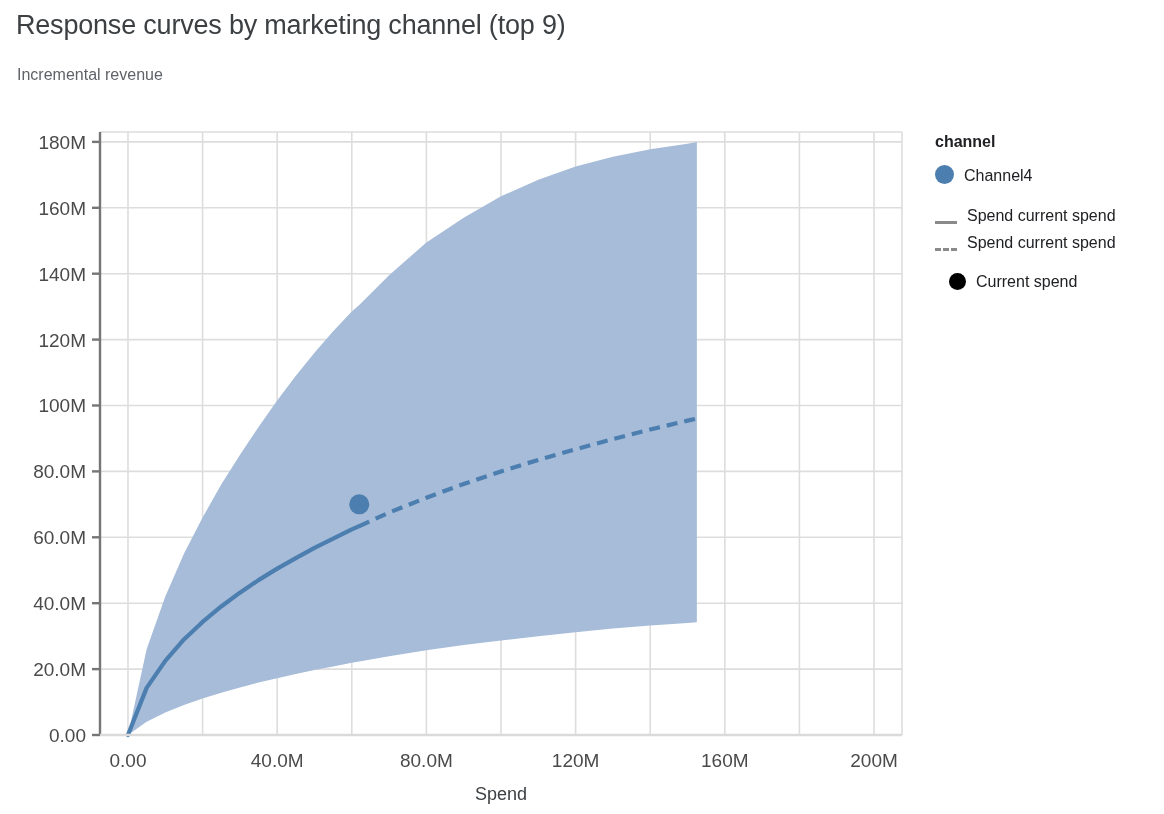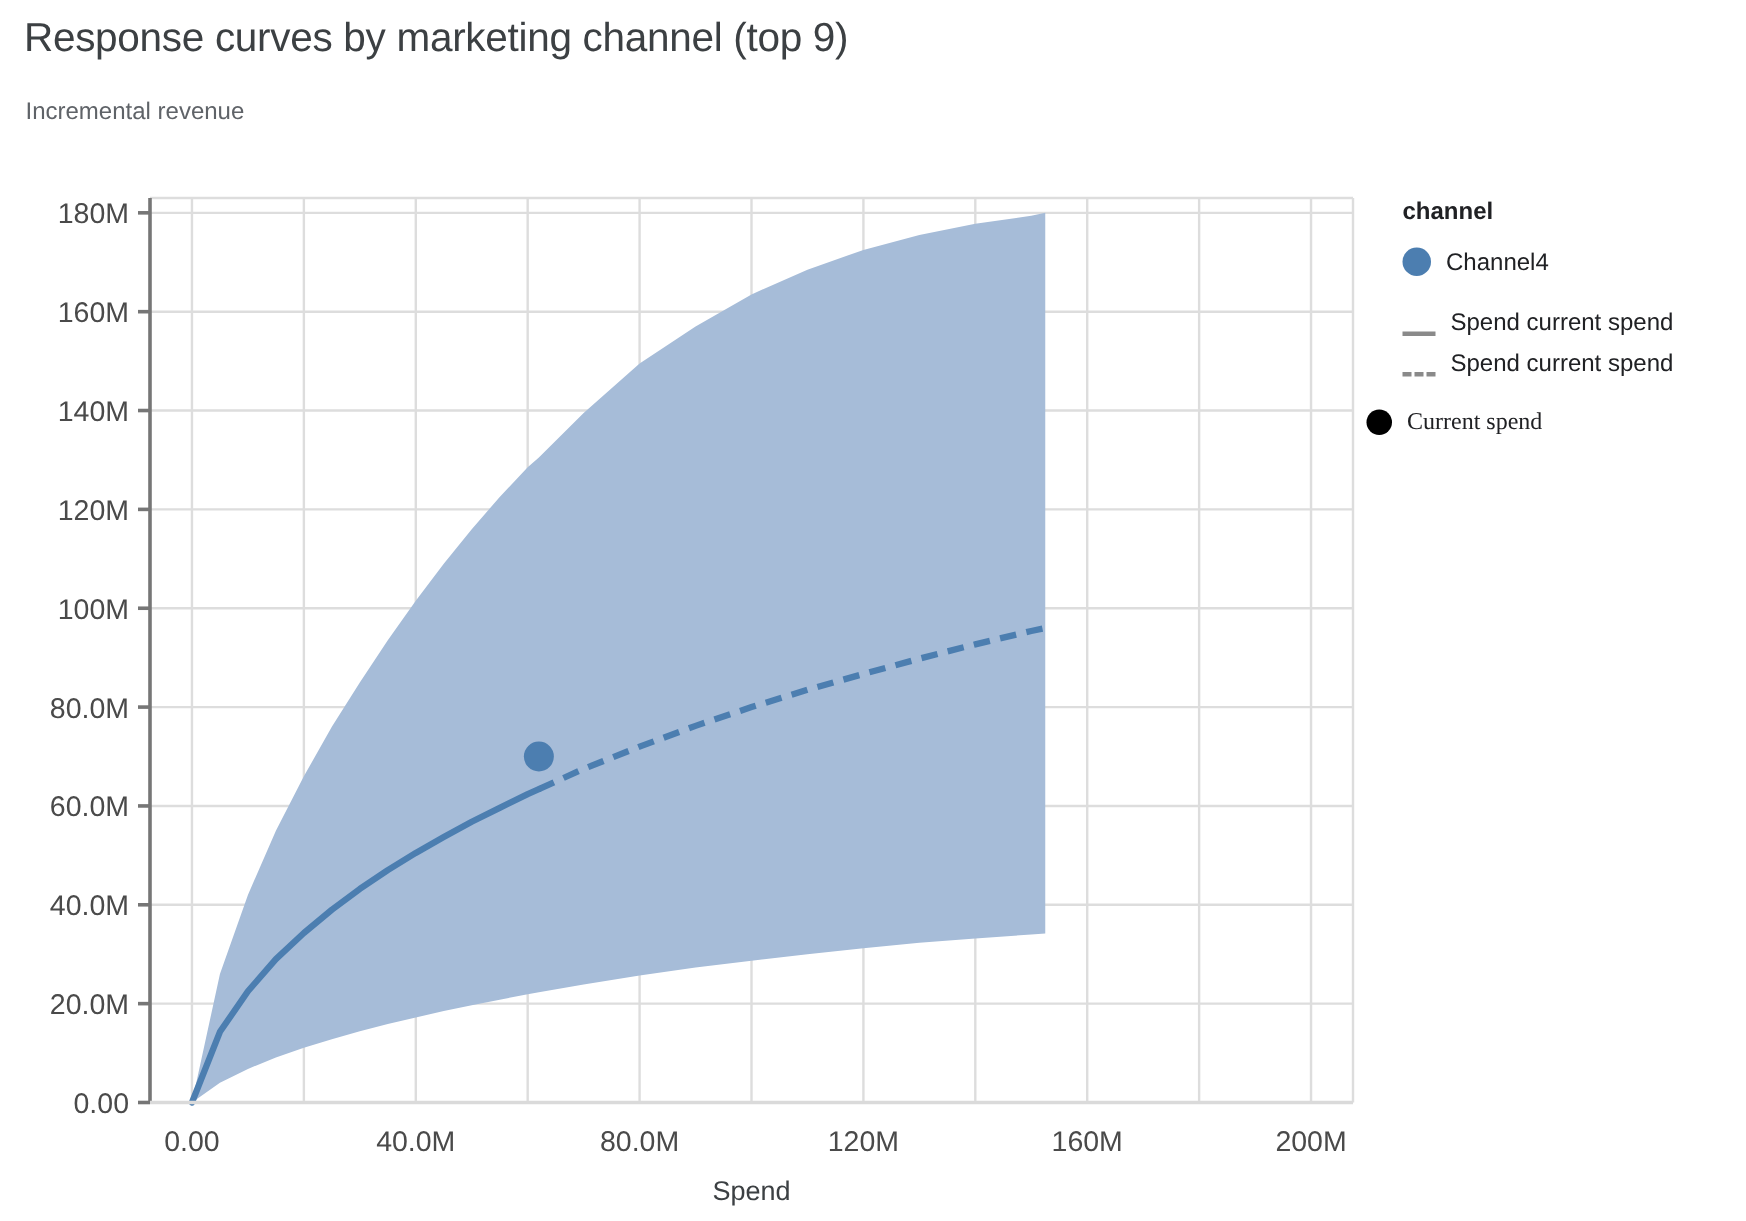--- a/index.html
+++ b/index.html
@@ -179,16 +179,16 @@
 <div class="legend-row" style="left:935px; top:208px;">
   <span class="swatch-line"></span>
   <span class="legend-label">Spend current spend</span>
 </div>
 
 <div class="legend-row" style="left:935px; top:235px;">
   <span class="swatch-line dashed"></span>
   <span class="legend-label">Spend current spend</span>
 </div>
 
-<div class="legend-row" style="left:909px; top:273px;font-family:Liberation Serif, serif;">
+<div class="legend-row" style="left:947px; top:273px;">
   <span class="swatch-dot" style="background:#000000; width:17px; height:17px; margin-left:2px;"></span>
   <span class="legend-label">Current spend</span>
 </div>
 
 </body></html>

